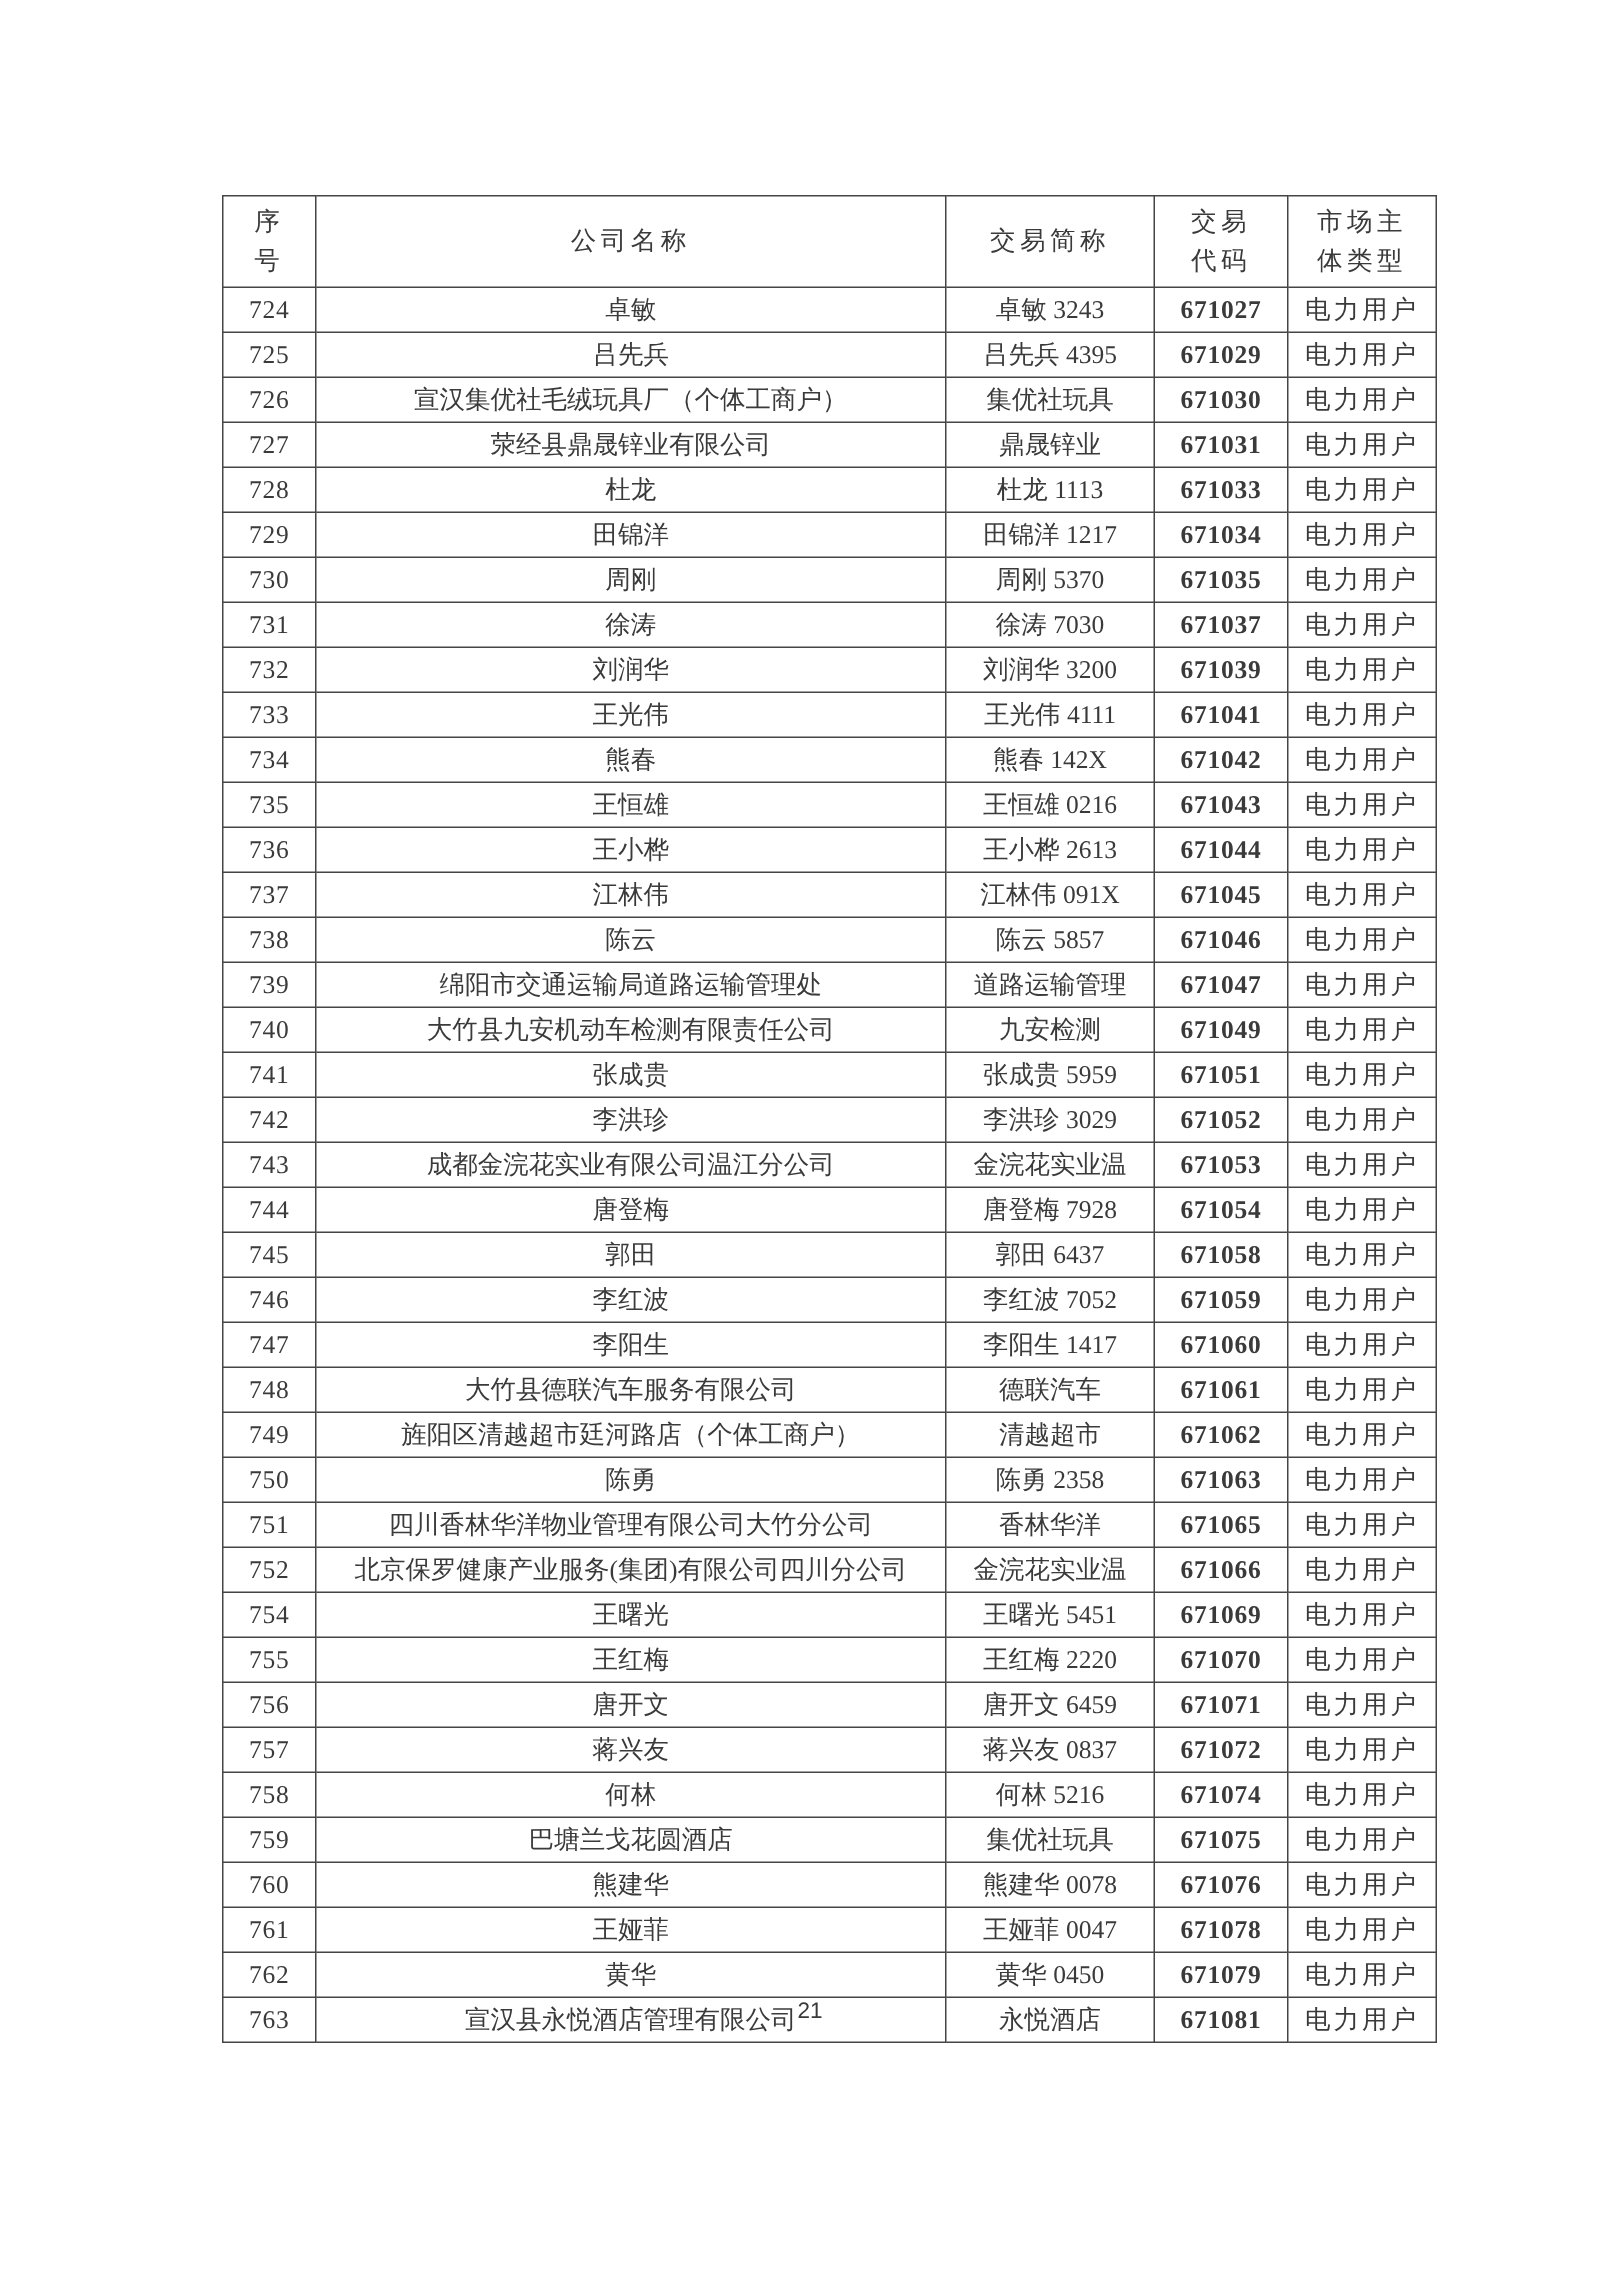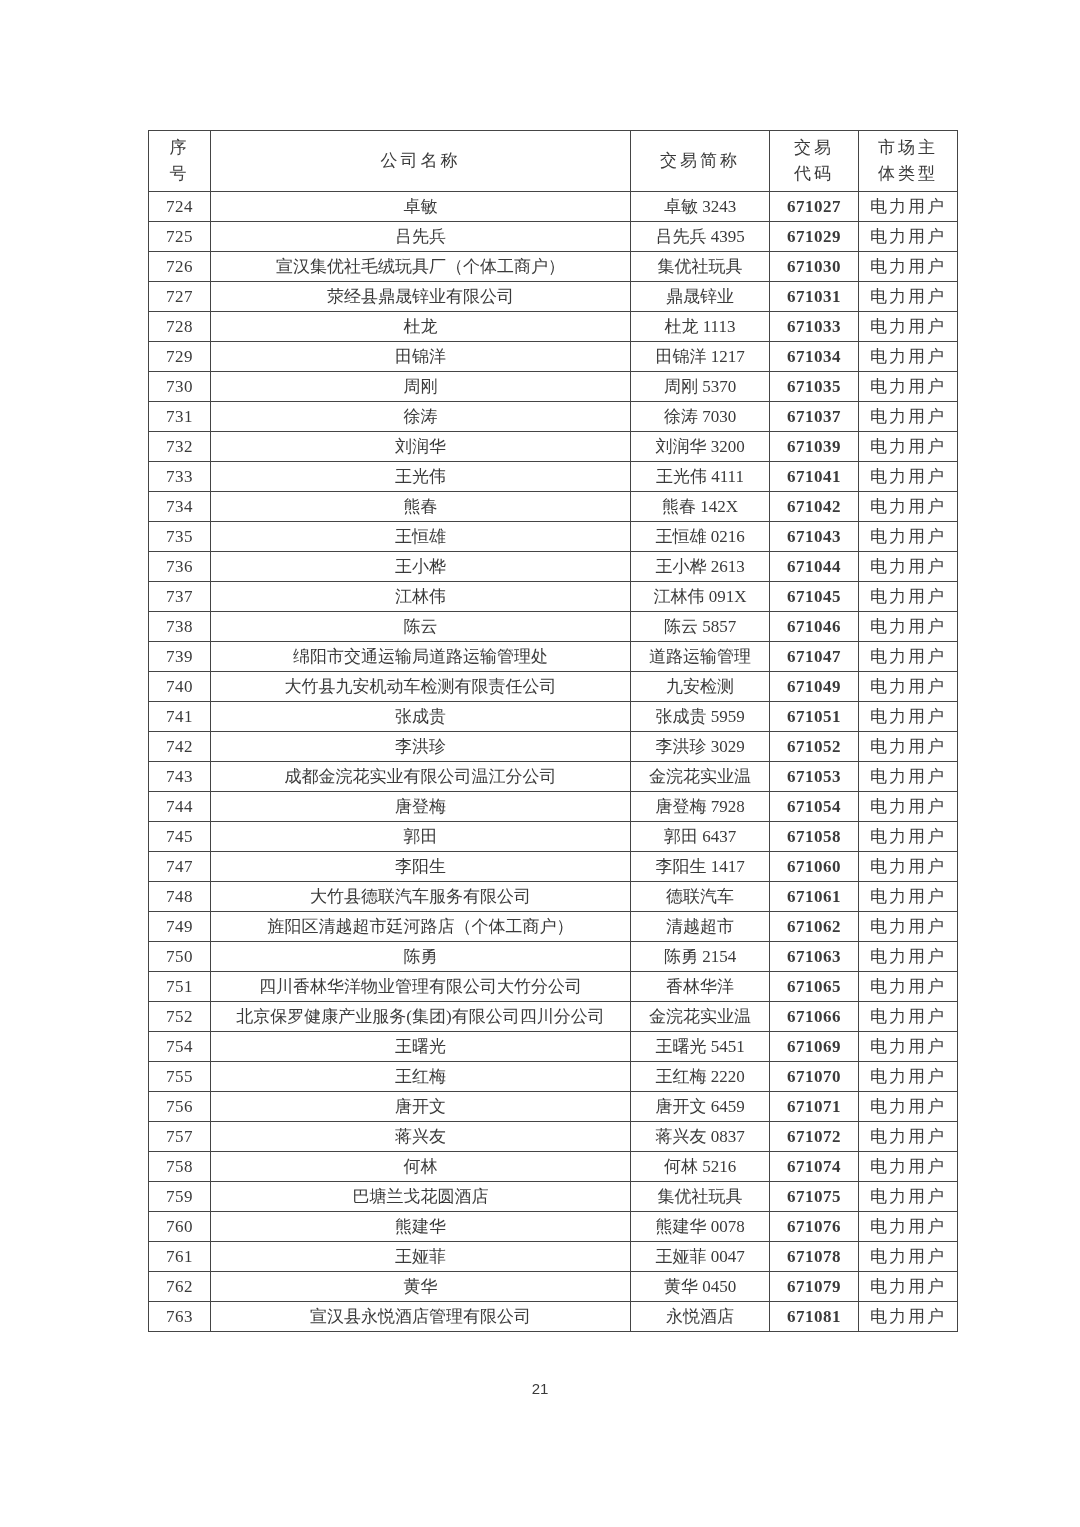--- a/index.html
+++ b/index.html
@@ -53,21 +53,21 @@
   }
   .col-0 { width: 57px; }
   .col-1 { width: 415px; }
   .col-2 { width: 134px; margin-left: 19px; }
   .col-3 { width: 84px; font-weight: bold; }
   .col-4 { width: 94px; }
   td.col-4 { letter-spacing: 2px; }
   td.col-0, td.col-3 { letter-spacing: 0.5px; }
   .page-number {
     position: absolute;
-    top: 1380px;
+    top: 1332px;
     left: 0;
     width: 1080px;
     text-align: center;
     font-size: 15px;
     color: #3a3a3a;
     font-family: "Liberation Sans", "DejaVu Sans", sans-serif;
   }
 </style>
 </head>
 <body>
@@ -236,20 +236,27 @@
           <td class="col-4">电力用户</td>
         </tr>
         <tr>
           <td class="col-0">745</td>
           <td class="col-1">郭田</td>
           <td class="col-2">郭田 6437</td>
           <td class="col-3">671058</td>
           <td class="col-4">电力用户</td>
         </tr>
         <tr>
+          <td class="col-0">746</td>
+          <td class="col-1">李红波</td>
+          <td class="col-2">李红波 7052</td>
+          <td class="col-3">671059</td>
+          <td class="col-4">电力用户</td>
+        </tr>
+        <tr>
           <td class="col-0">747</td>
           <td class="col-1">李阳生</td>
           <td class="col-2">李阳生 1417</td>
           <td class="col-3">671060</td>
           <td class="col-4">电力用户</td>
         </tr>
         <tr>
           <td class="col-0">748</td>
           <td class="col-1">大竹县德联汽车服务有限公司</td>
           <td class="col-2">德联汽车</td>
@@ -259,21 +266,21 @@
         <tr>
           <td class="col-0">749</td>
           <td class="col-1">旌阳区清越超市廷河路店（个体工商户）</td>
           <td class="col-2">清越超市</td>
           <td class="col-3">671062</td>
           <td class="col-4">电力用户</td>
         </tr>
         <tr>
           <td class="col-0">750</td>
           <td class="col-1">陈勇</td>
-          <td class="col-2">陈勇 2154</td>
+          <td class="col-2">陈勇 2358</td>
           <td class="col-3">671063</td>
           <td class="col-4">电力用户</td>
         </tr>
         <tr>
           <td class="col-0">751</td>
           <td class="col-1">四川香林华洋物业管理有限公司大竹分公司</td>
           <td class="col-2">香林华洋</td>
           <td class="col-3">671065</td>
           <td class="col-4">电力用户</td>
         </tr>

